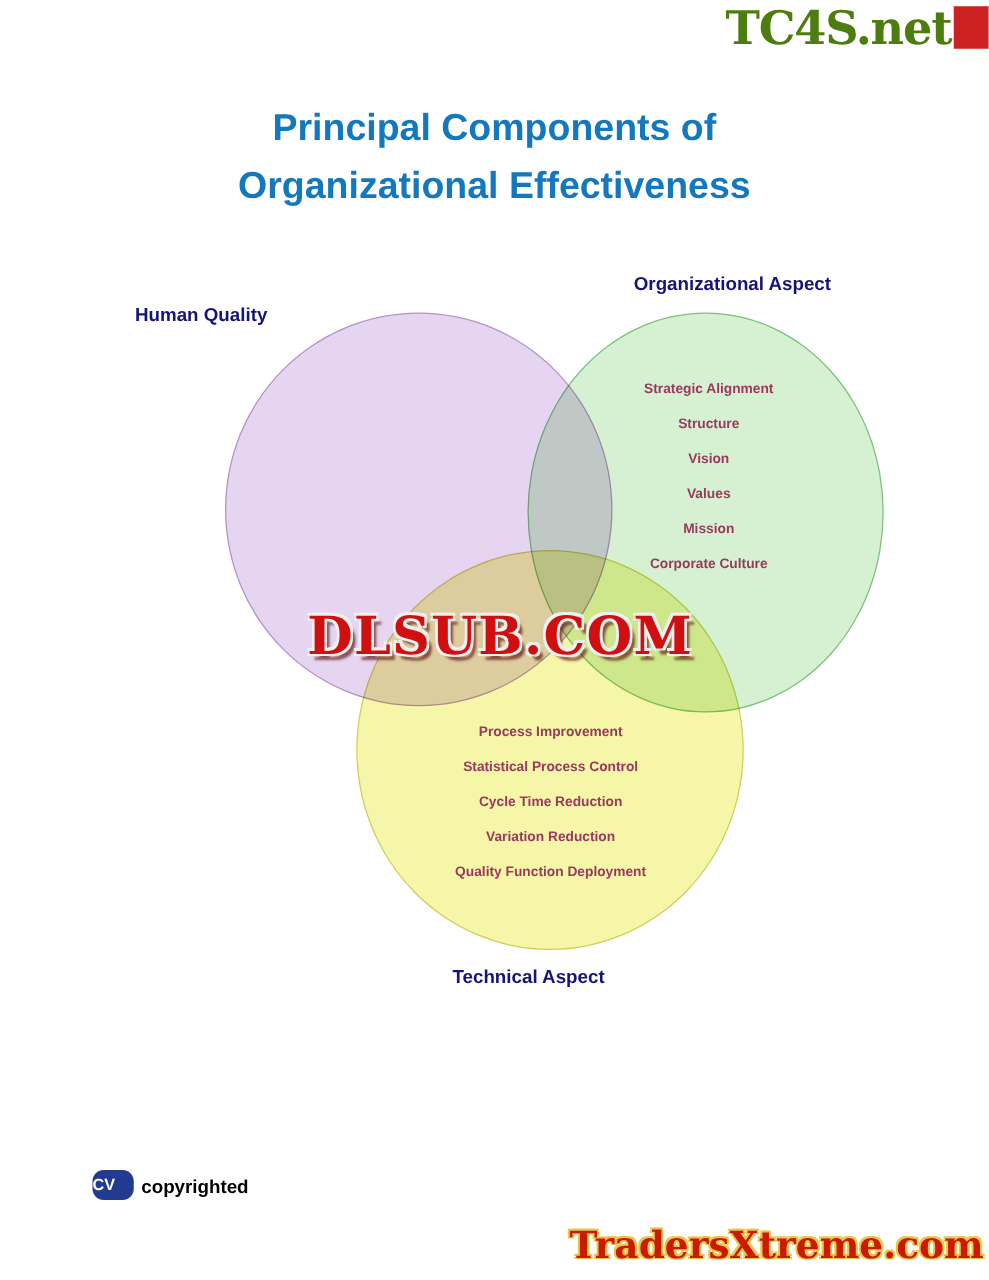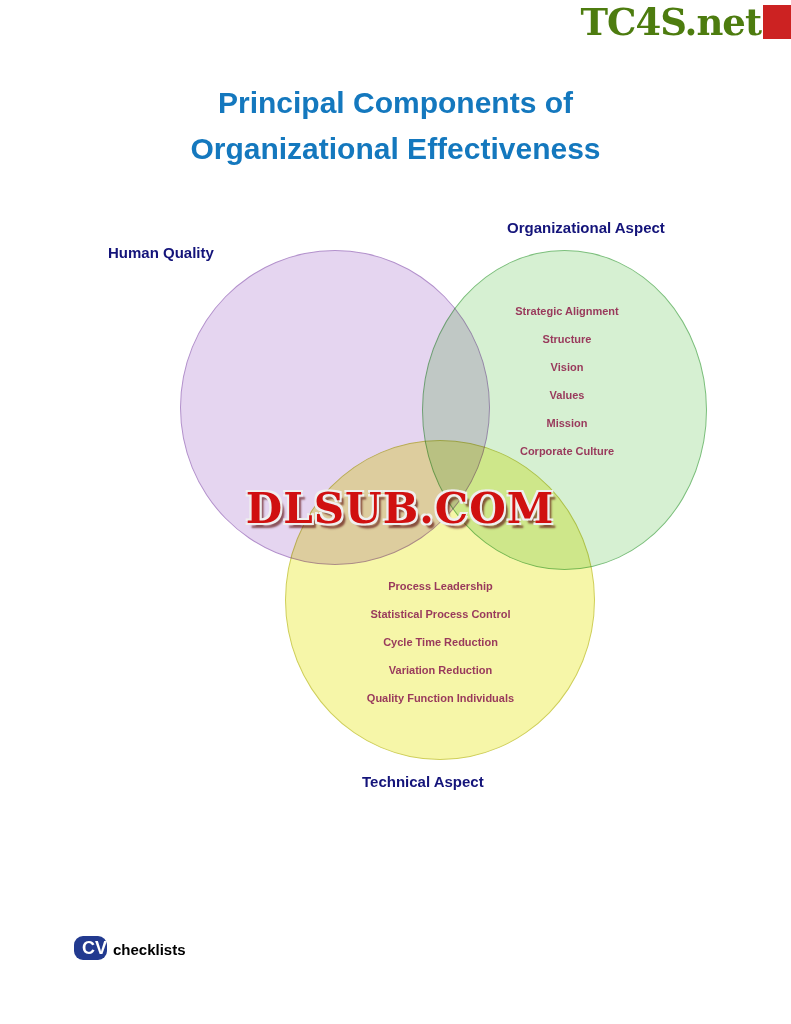--- a/index.html
+++ b/index.html
@@ -151,23 +151,23 @@
   }
   .courtesy .code { color: #e02020; }
 
   .cv-logo {
     position: absolute;
     left: 74px; top: 936px;
     width: 33px; height: 24px;
     background: #223a8f;
     border-radius: 9px;
     color: #fff;
-    font-size: 18px;
-    font-weight: bold;
-    text-align: right;
+    font-size: 13px;
+    font-weight: bold;
+    text-align: left;
     line-height: 24px;
   }
   .brand {
     position: absolute;
     left: 113px; top: 941px;
     font-size: 15px;
     font-weight: bold;
     color: #000;
   }
   .copyright {
@@ -224,29 +224,30 @@
   <div class="items org-items">
     <div class="item">Strategic Alignment</div>
     <div class="item">Structure</div>
     <div class="item">Vision</div>
     <div class="item">Values</div>
     <div class="item">Mission</div>
     <div class="item">Corporate Culture</div>
   </div>
 
   <div class="items tech-items">
-    <div class="item">Process Leadership</div>
+    <div class="item">Process Improvement</div>
     <div class="item">Statistical Process Control</div>
     <div class="item">Cycle Time Reduction</div>
     <div class="item">Variation Reduction</div>
-    <div class="item">Quality Function Individuals</div>
+    <div class="item">Quality Function Deployment</div>
   </div>
 
 
   <div class="dlsub">DLSUB.COM</div>
 
 
   <div class="cv-logo">CV</div>
-  <div class="brand">checklists</div>
-
-
+  <div class="brand">copyrighted</div>
+
+
+  <div class="traders">TradersXtreme.com</div>
 
 </div>
 
 </body></html>

